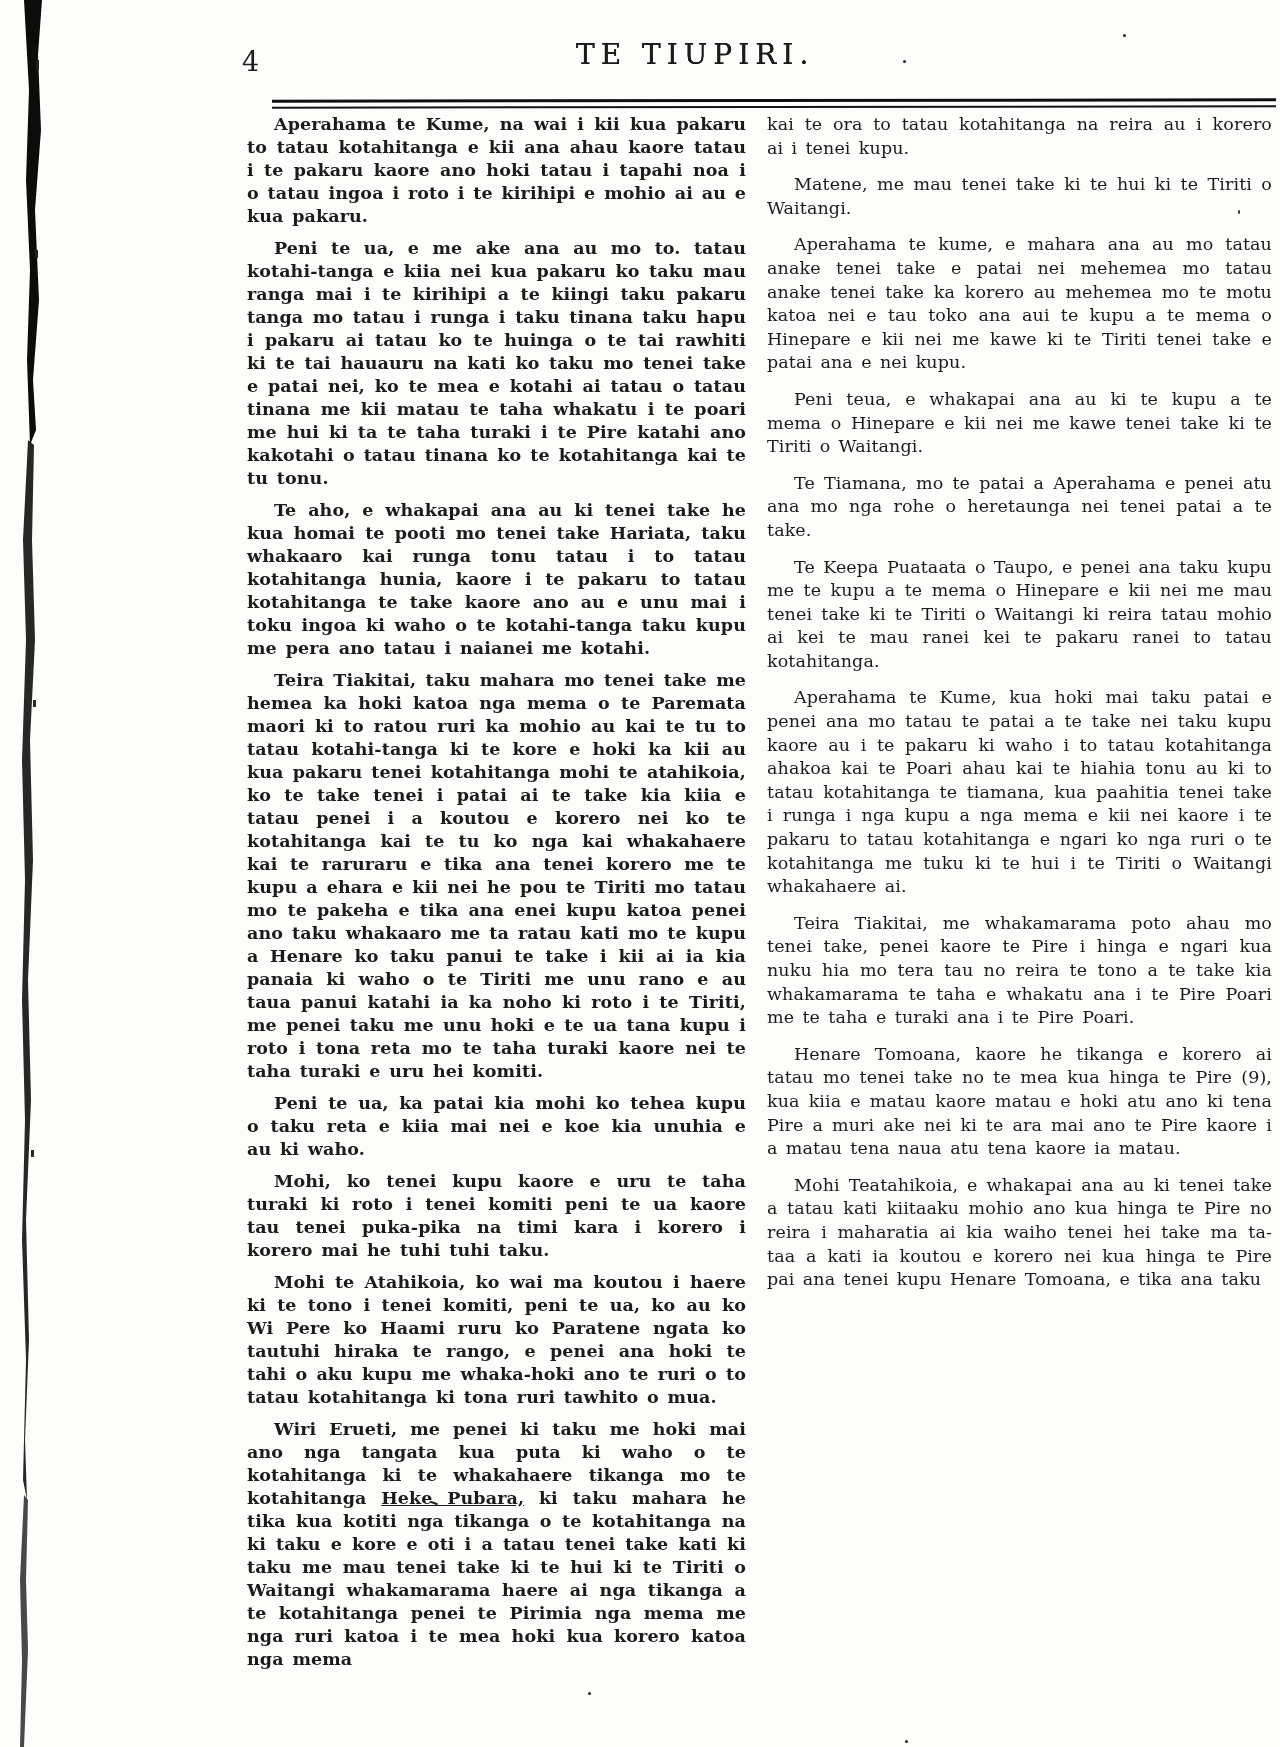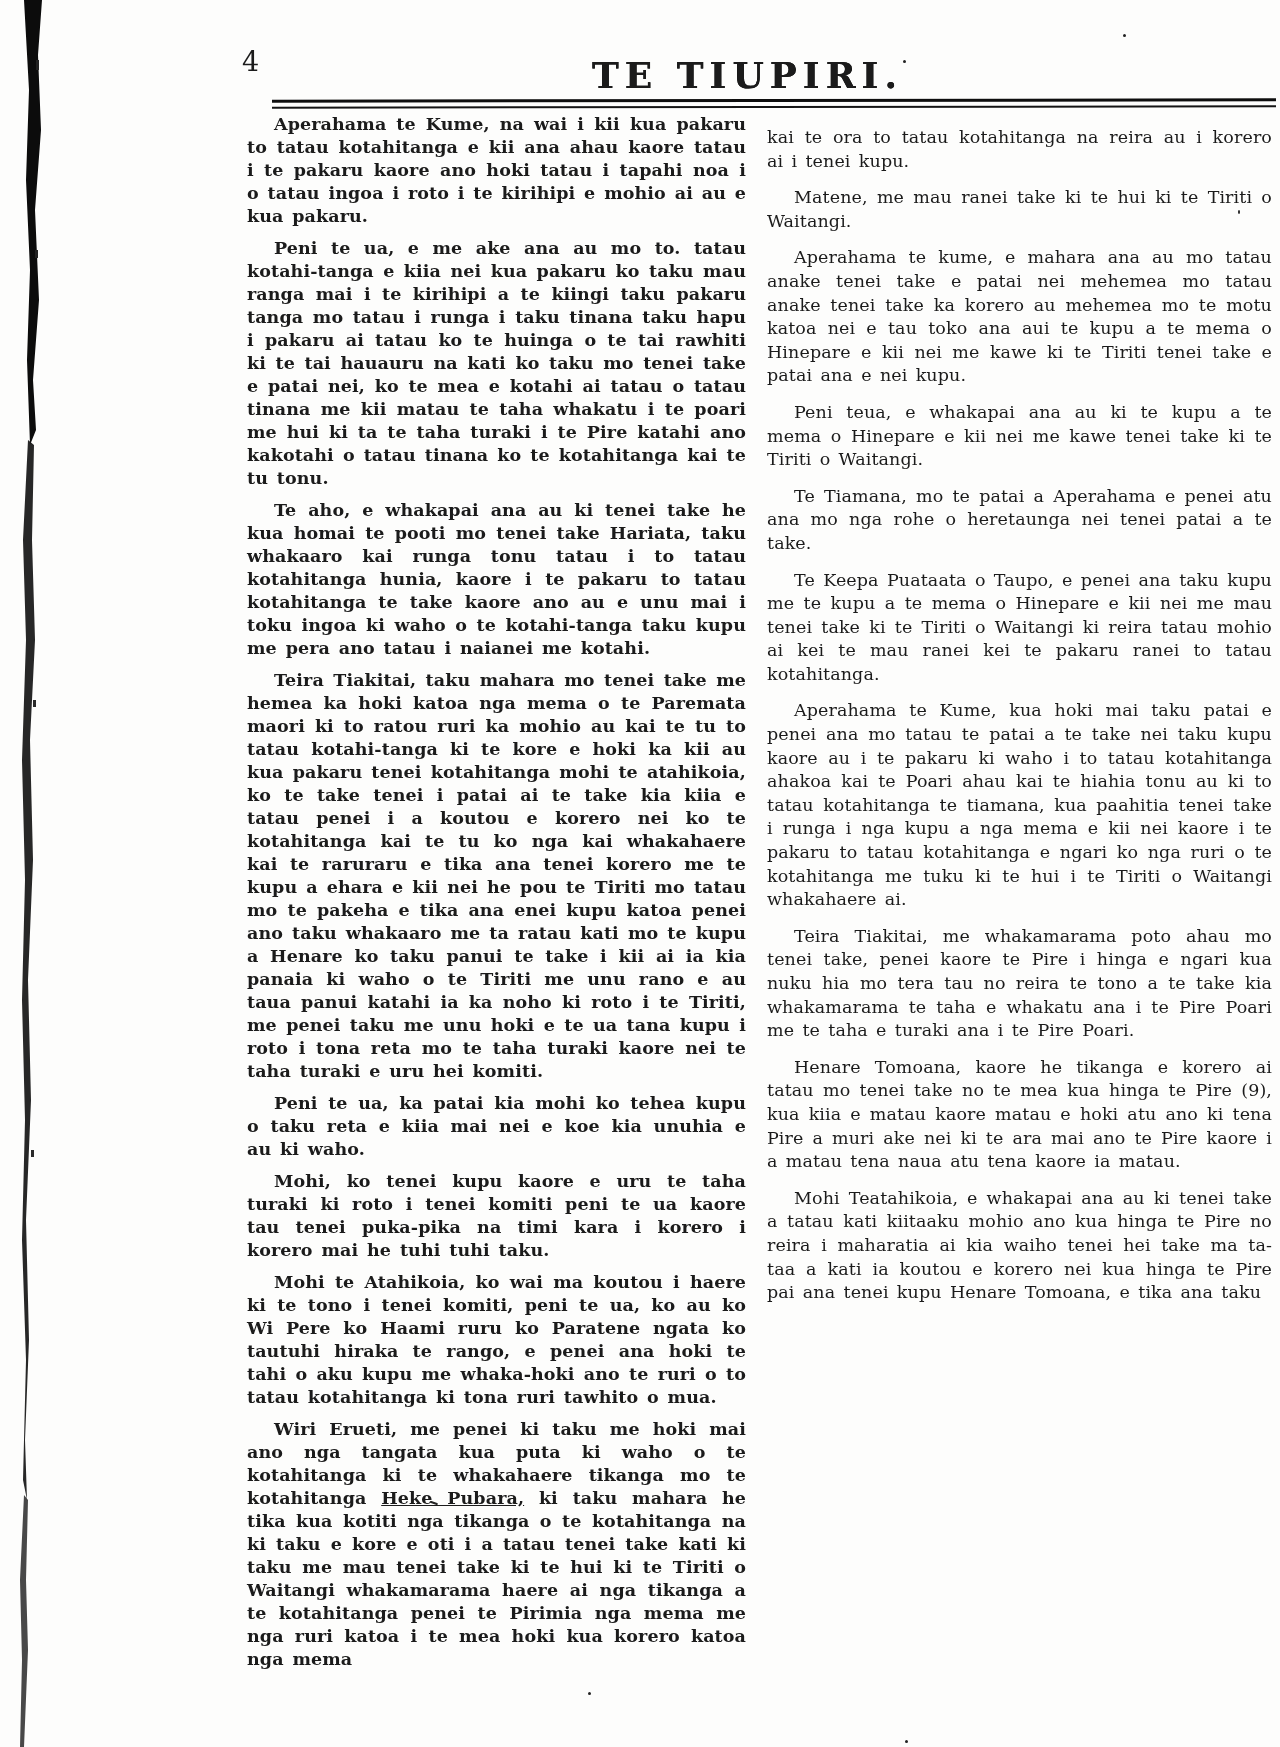--- a/index.html
+++ b/index.html
@@ -9,22 +9,22 @@
     font-family:"DejaVu Serif", serif;
     color:#1b1b1b;
     position:relative;
     overflow:hidden;
   }
   .page-number {
     position:absolute; left:242px; top:46px;
     font-size:27px; letter-spacing:1px;
   }
   .masthead-title {
-    position:absolute; left:576px; top:38px; margin:16px;
-    font-size:36px; font-weight:700; letter-spacing:6px;
+    position:absolute; left:576px; top:38px; margin:0;
+    font-size:28px; font-weight:400; letter-spacing:6px;
     text-shadow:0 0 0.5px #000;
     white-space:nowrap;
   }
   .double-rule {
     position:absolute; left:272px; top:99px; width:1004px; height:4px;
     border-top:3px solid #0e0e0e;
     border-bottom:2px solid #141414;
     transform:rotate(-0.08deg);
   }
   .columns {
@@ -75,22 +75,22 @@
       <p>Peni te ua, e me ake ana au mo to. tatau kotahi-tanga e kiia nei kua pakaru ko taku mau ranga mai i te kirihipi a te kiingi taku pakaru tanga mo tatau i runga i taku tinana taku hapu i pakaru ai tatau ko te huinga o te tai rawhiti ki te tai hauauru na kati ko taku mo tenei take e patai nei, ko te mea e kotahi ai tatau o tatau tinana me kii matau te taha whakatu i te poari me hui ki ta te taha turaki i te Pire katahi ano kakotahi o tatau tinana ko te kotahitanga kai te tu tonu.</p>
       <p>Te aho, e whakapai ana au ki tenei take he kua homai te pooti mo tenei take Hariata, taku whakaaro kai runga tonu tatau i to tatau kotahitanga hunia, kaore i te pakaru to tatau kotahitanga te take kaore ano au e unu mai i toku ingoa ki waho o te kotahi-tanga taku kupu me pera ano tatau i naianei me kotahi.</p>
       <p>Teira Tiakitai, taku mahara mo tenei take me hemea ka hoki katoa nga mema o te Paremata maori ki to ratou ruri ka mohio au kai te tu to tatau kotahi-tanga ki te kore e hoki ka kii au kua pakaru tenei kotahitanga mohi te atahikoia, ko te take tenei i patai ai te take kia kiia e tatau penei i a koutou e korero nei ko te kotahitanga kai te tu ko nga kai whakahaere kai te raruraru e tika ana tenei korero me te kupu a ehara e kii nei he pou te Tiriti mo tatau mo te pakeha e tika ana enei kupu katoa penei ano taku whakaaro me ta ratau kati mo te kupu a Henare ko taku panui te take i kii ai ia kia panaia ki waho o te Tiriti me unu rano e au taua panui katahi ia ka noho ki roto i te Tiriti, me penei taku me unu hoki e te ua tana kupu i roto i tona reta mo te taha turaki kaore nei te taha turaki e uru hei komiti.</p>
       <p>Peni te ua, ka patai kia mohi ko tehea kupu o taku reta e kiia mai nei e koe kia unuhia e au ki waho.</p>
       <p>Mohi, ko tenei kupu kaore e uru te taha turaki ki roto i tenei komiti peni te ua kaore tau tenei puka-pika na timi kara i korero i korero mai he tuhi tuhi taku.</p>
       <p>Mohi te Atahikoia, ko wai ma koutou i haere ki te tono i tenei komiti, peni te ua, ko au ko Wi Pere ko Haami ruru ko Paratene ngata ko tautuhi hiraka te rango, e penei ana hoki te tahi o aku kupu me whaka-hoki ano te ruri o to tatau kotahitanga ki tona ruri tawhito o mua.</p>
       <p><span>Wiri Erueti, me penei ki taku me hoki mai ano nga tangata kua puta ki waho o te kotahitanga ki te whakahaere tikanga mo te kotahitanga </span><span class="u">Heke Pubara,</span><span> ki taku mahara he tika kua kotiti nga tikanga o te kotahitanga na ki taku e kore e oti i a tatau tenei take kati ki taku me mau tenei take ki te hui ki te Tiriti o Waitangi whakamarama haere ai nga tikanga a te kotahitanga penei te Pirimia nga mema me nga ruri katoa i te mea hoki kua korero katoa nga mema</span></p>
     </section>
 
     <section class="col col-right">
-      <p style="text-indent:0;margin-top:13px;">kai te ora to tatau kotahitanga na reira au i korero ai i tenei kupu.</p>
-      <p>Matene, me mau ranei take ki te hui ki te Tiriti o Waitangi.</p>
+      <p style="text-indent:0;">kai te ora to tatau kotahitanga na reira au i korero ai i tenei kupu.</p>
+      <p>Matene, me mau tenei take ki te hui ki te Tiriti o Waitangi.</p>
       <p>Aperahama te kume, e mahara ana au mo tatau anake tenei take e patai nei mehemea mo tatau anake tenei take ka korero au mehemea mo te motu katoa nei e tau toko ana aui te kupu a te mema o Hinepare e kii nei me kawe ki te Tiriti tenei take e patai ana e nei kupu.</p>
       <p>Peni teua, e whakapai ana au ki te kupu a te mema o Hinepare e kii nei me kawe tenei take ki te Tiriti o Waitangi.</p>
       <p>Te Tiamana, mo te patai a Aperahama e penei atu ana mo nga rohe o heretaunga nei tenei patai a te take.</p>
       <p>Te Keepa Puataata o Taupo, e penei ana taku kupu me te kupu a te mema o Hinepare e kii nei me mau tenei take ki te Tiriti o Waitangi ki reira tatau mohio ai kei te mau ranei kei te pakaru ranei to tatau kotahitanga.</p>
       <p>Aperahama te Kume, kua hoki mai taku patai e penei ana mo tatau te patai a te take nei taku kupu kaore au i te pakaru ki waho i to tatau kotahitanga ahakoa kai te Poari ahau kai te hiahia tonu au ki to tatau kotahitanga te tiamana, kua paahitia tenei take i runga i nga kupu a nga mema e kii nei kaore i te pakaru to tatau kotahitanga e ngari ko nga ruri o te kotahitanga me tuku ki te hui i te Tiriti o Waitangi whakahaere ai.</p>
       <p>Teira Tiakitai, me whakamarama poto ahau mo tenei take, penei kaore te Pire i hinga e ngari kua nuku hia mo tera tau no reira te tono a te take kia whakamarama te taha e whakatu ana i te Pire Poari me te taha e turaki ana i te Pire Poari.</p>
       <p>Henare Tomoana, kaore he tikanga e korero ai tatau mo tenei take no te mea kua hinga te Pire (9), kua kiia e matau kaore matau e hoki atu ano ki tena Pire a muri ake nei ki te ara mai ano te Pire kaore i a matau tena naua atu tena kaore ia matau.</p>
       <p>Mohi Teatahikoia, e whakapai ana au ki tenei take a tatau kati kiitaaku mohio ano kua hinga te Pire no reira i maharatia ai kia waiho tenei hei take ma ta-taa a kati ia koutou e korero nei kua hinga te Pire pai ana tenei kupu Henare Tomoana, e tika ana taku</p>
     </section>
 

